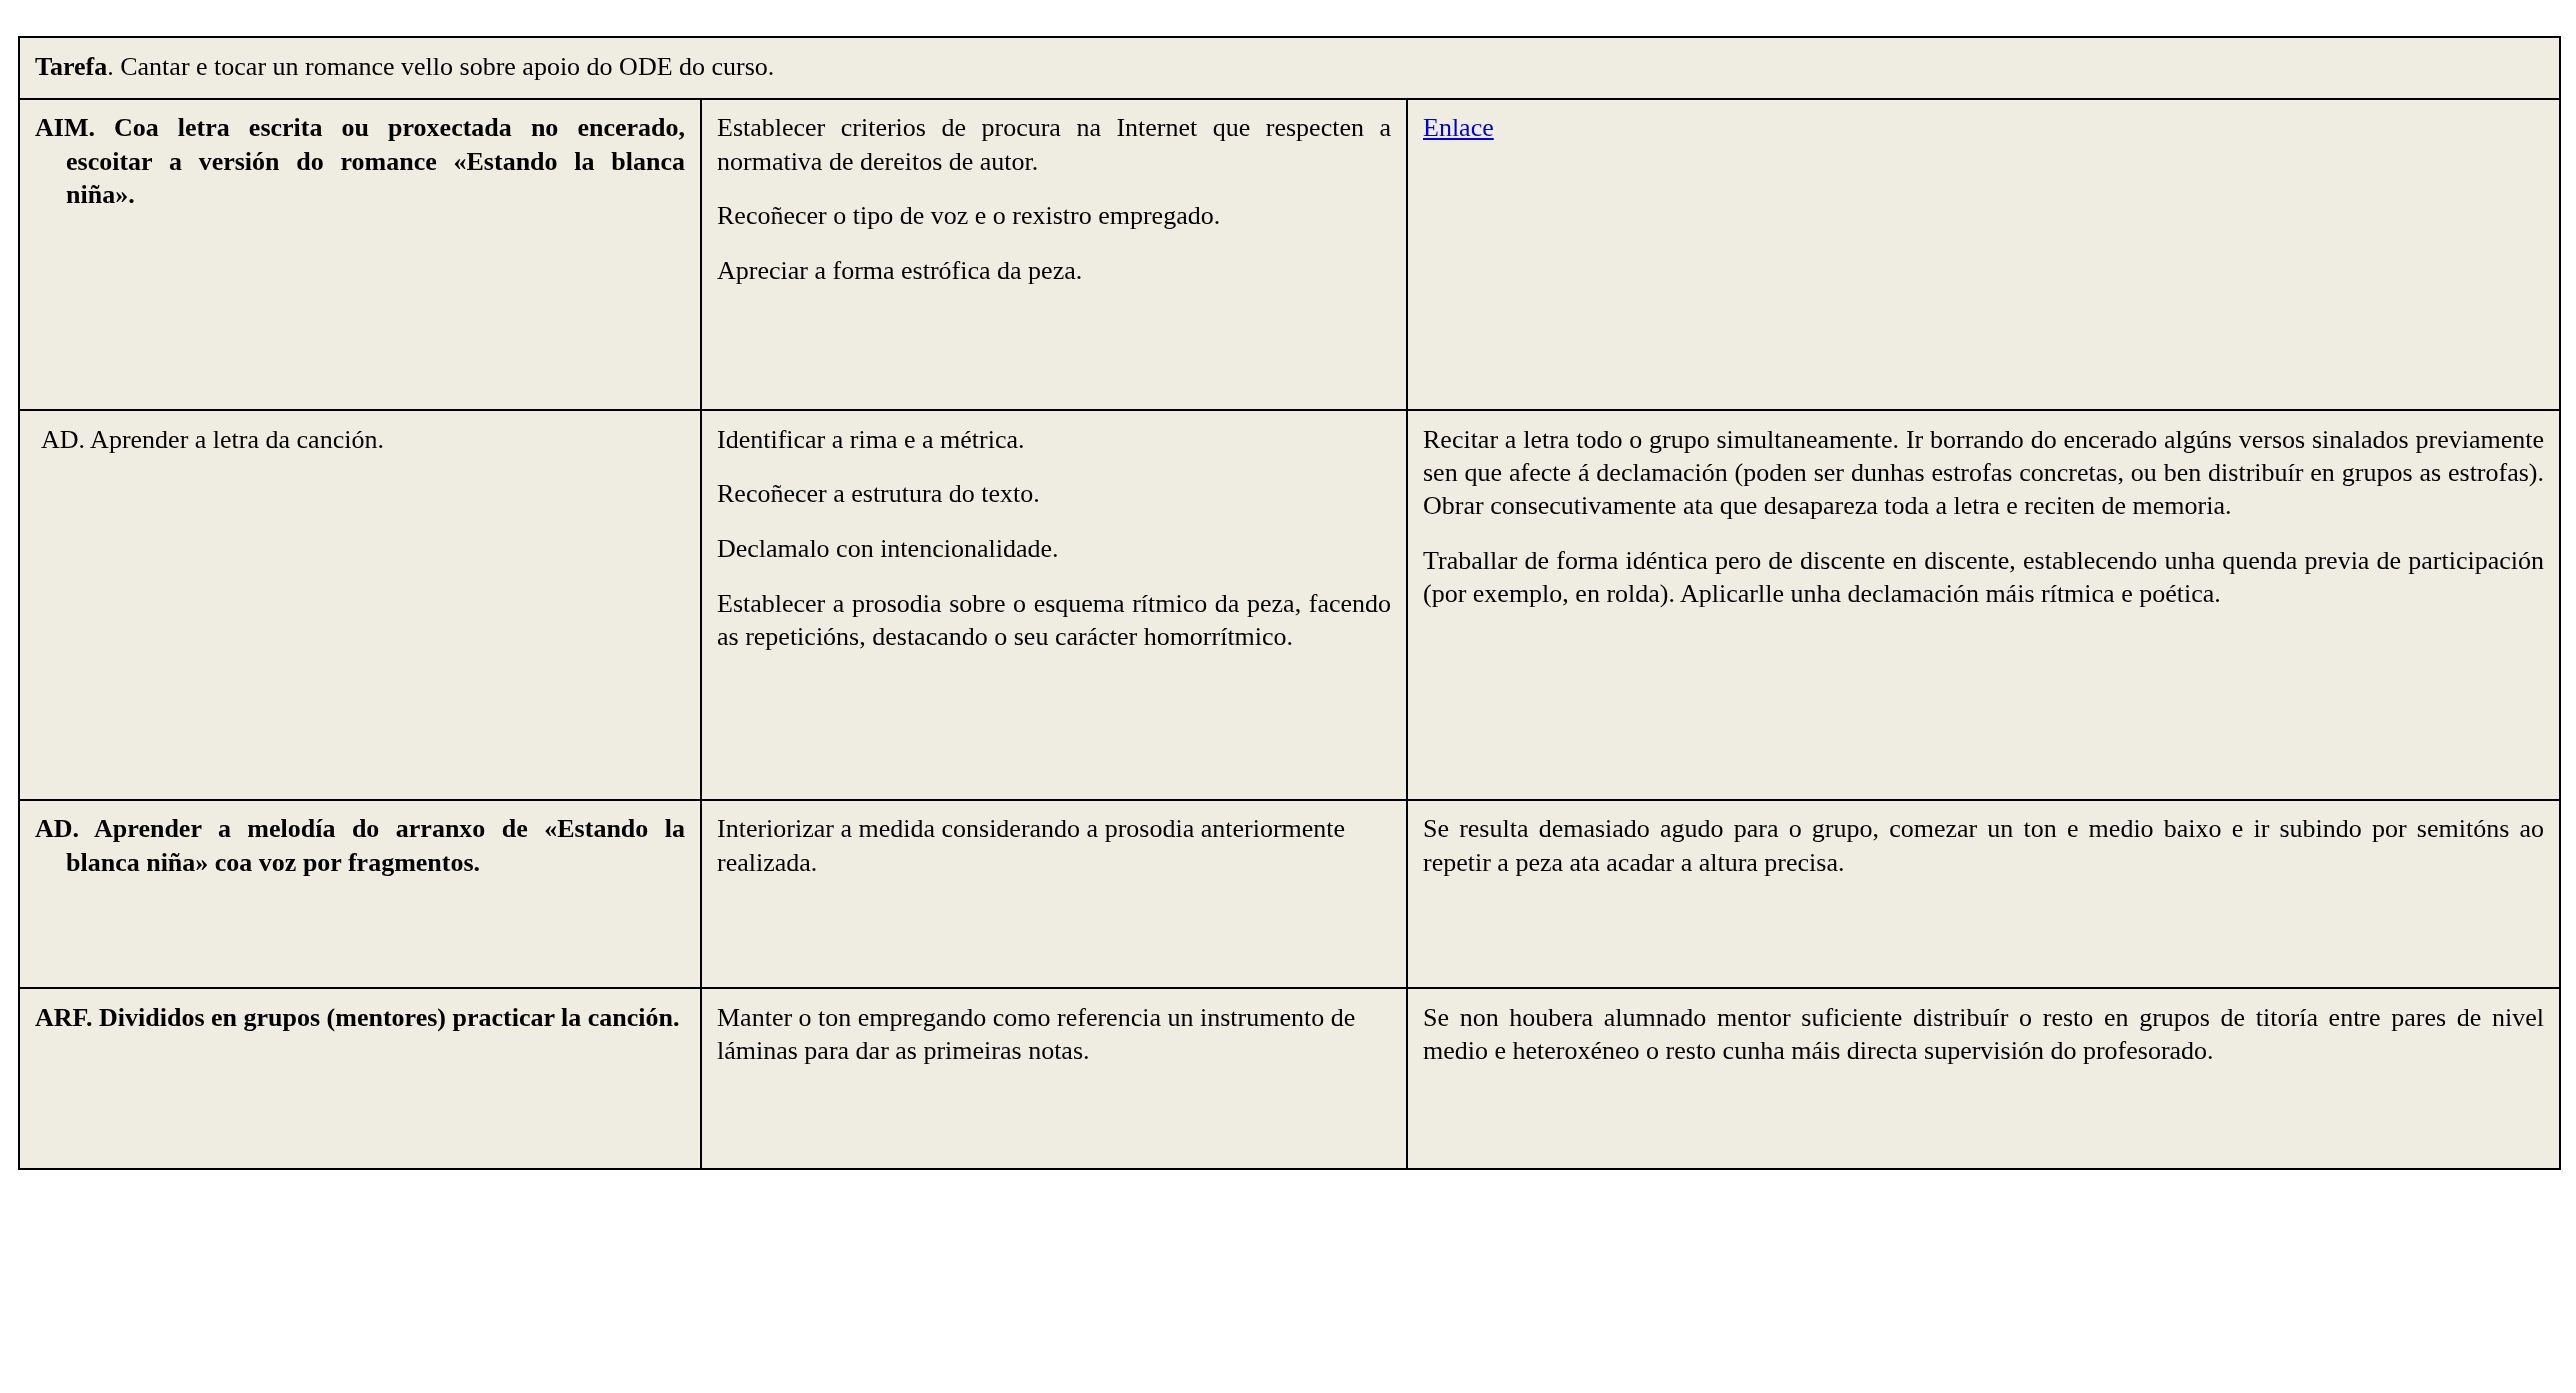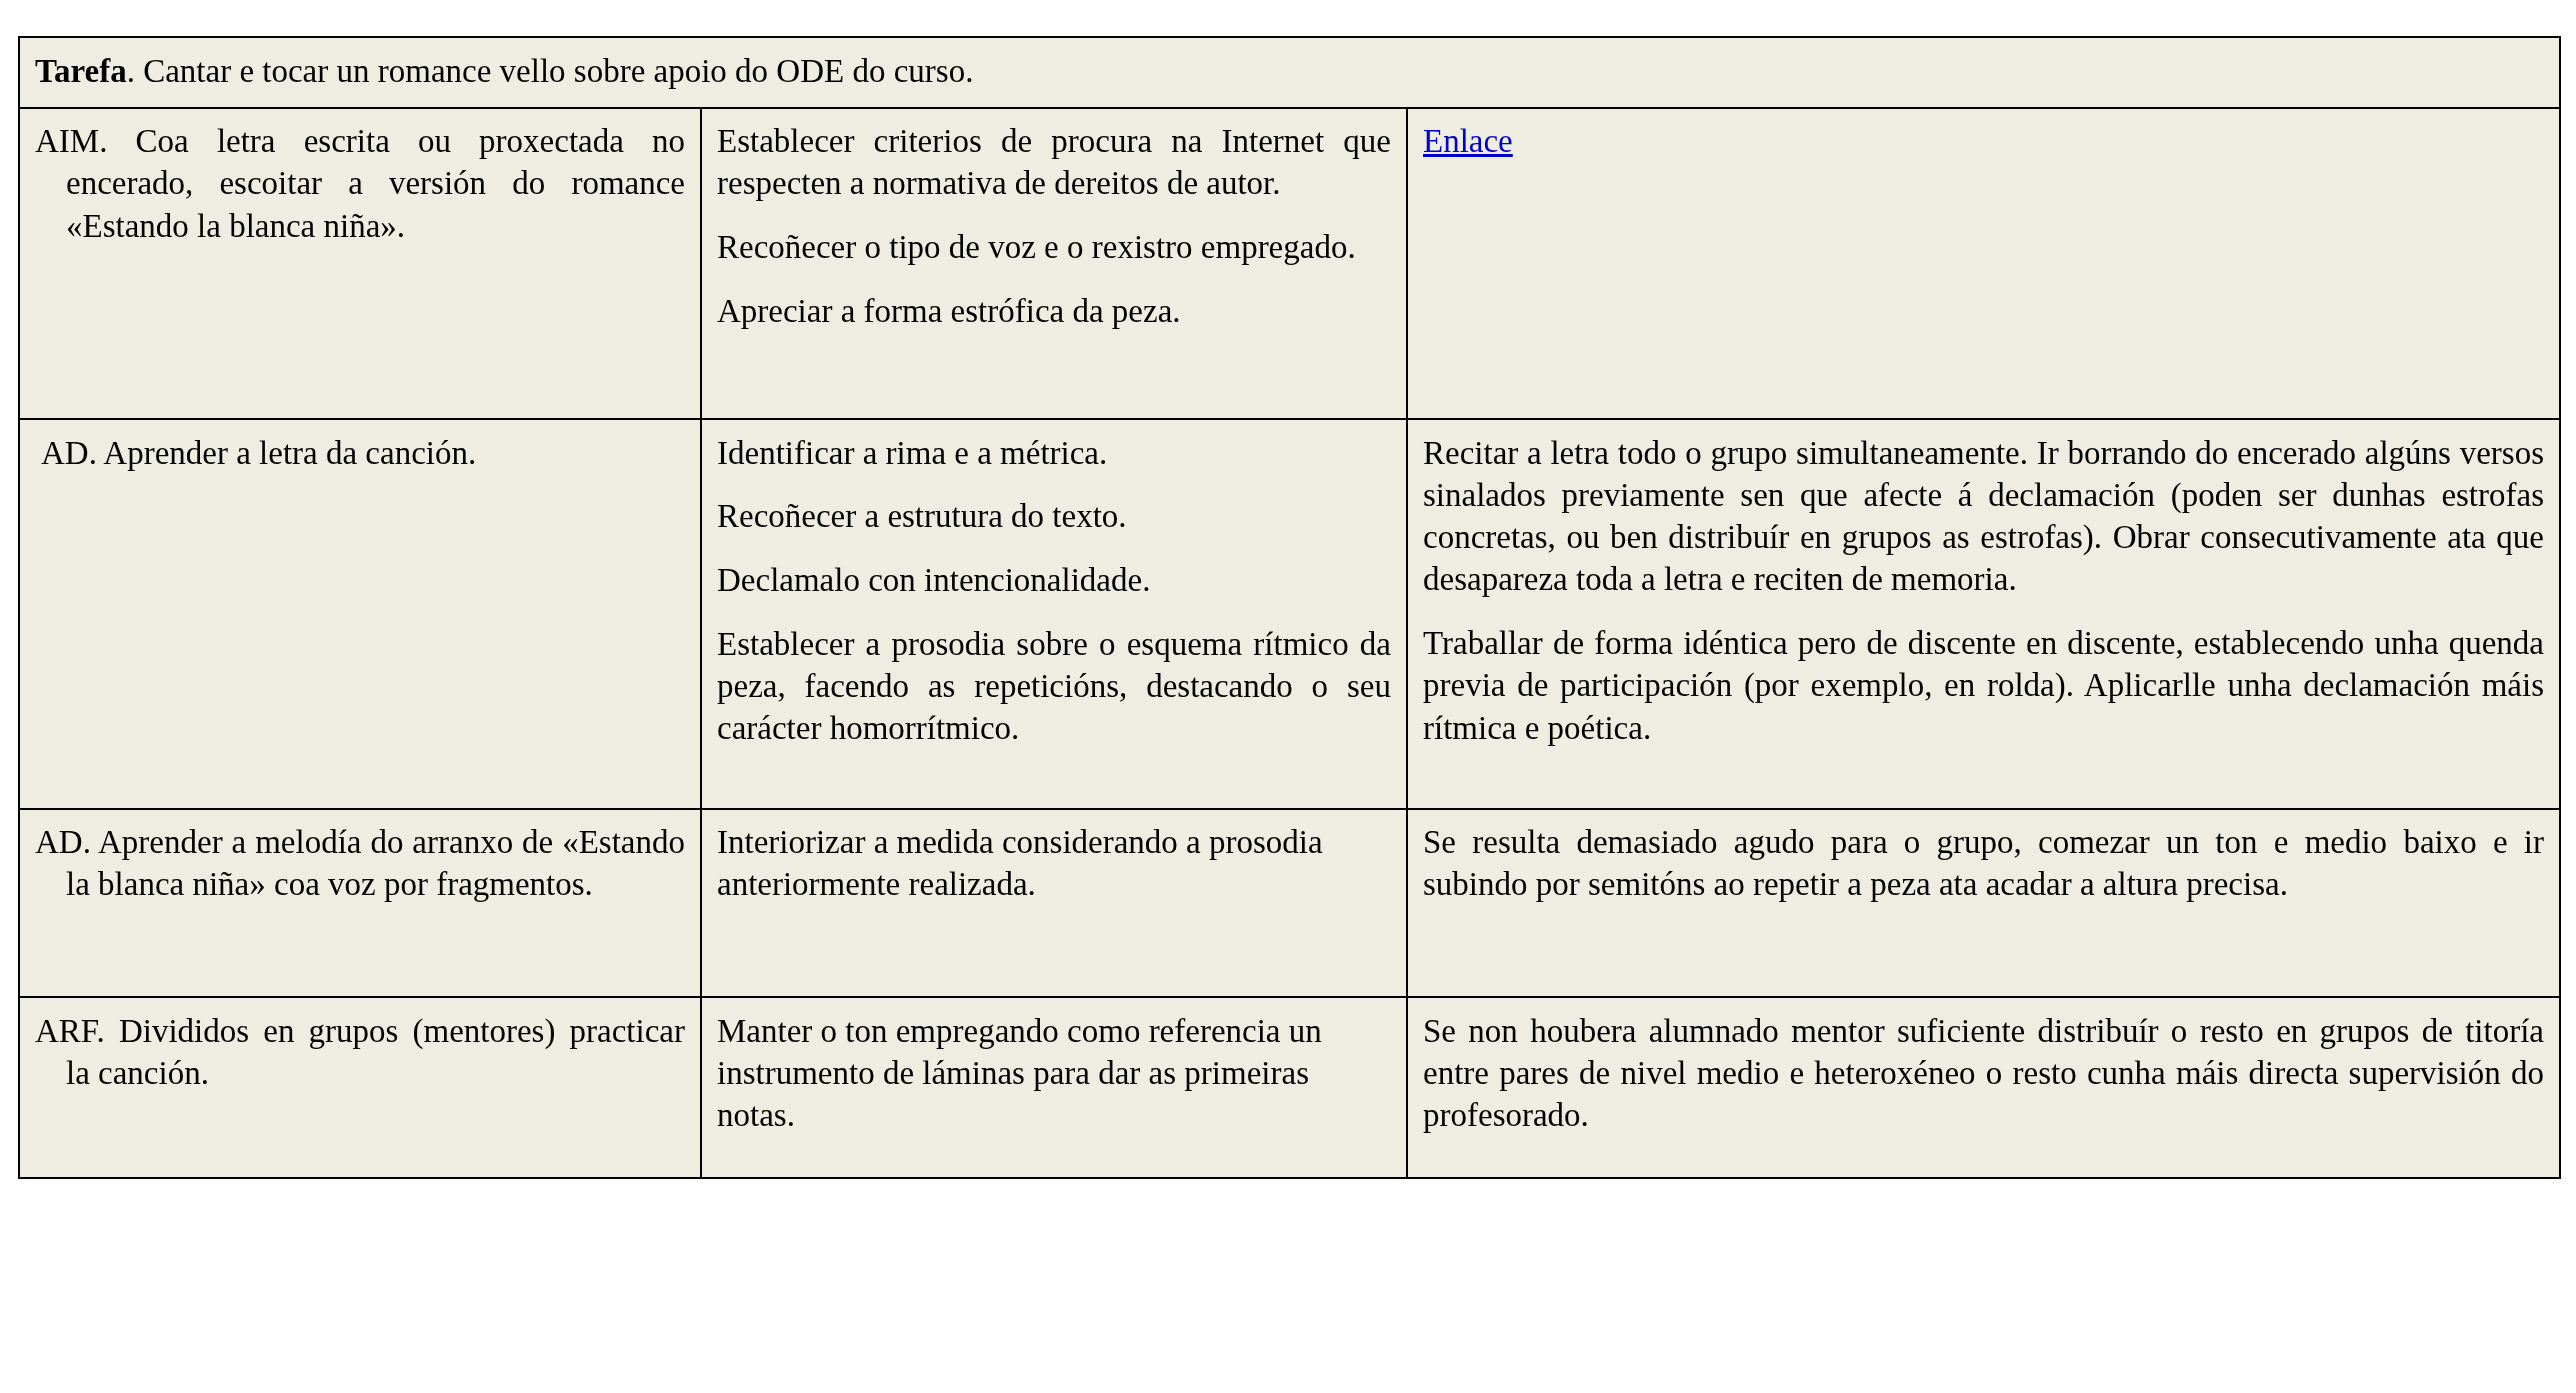--- a/index.html
+++ b/index.html
@@ -32,21 +32,21 @@
     background: #efede2;
     border: 2.5px solid #000000;
   }
 
   .doc-table td,
   .doc-table th {
     border: 2.5px solid #000000;
     background: #efede2;
     vertical-align: top;
     padding: 11.5px 15px 15px 15px;
-    font-size: 33px;
+    font-size: 26px;
     line-height: 1.28;
     font-weight: normal;
     text-align: left;
   }
 
   
   col.c-activity { width: 682px; }
   col.c-exercise { width: 706px; }
   col.c-observations { width: 1153px; }
 
@@ -84,20 +84,21 @@
   }
 
   .just { text-align: justify; }
   .left { text-align: left; }
 
   
   .hang {
     padding-left: 31px;
     text-indent: -31px;
     text-align: justify;
+    font-weight: bold;
   }
   .hang-lead-space {
     padding-left: 31px;
     text-indent: -25px;
     text-align: left;
   }
 
   
   .r1-activity { height: 283px; }
   .r2-activity { height: 361px; }

